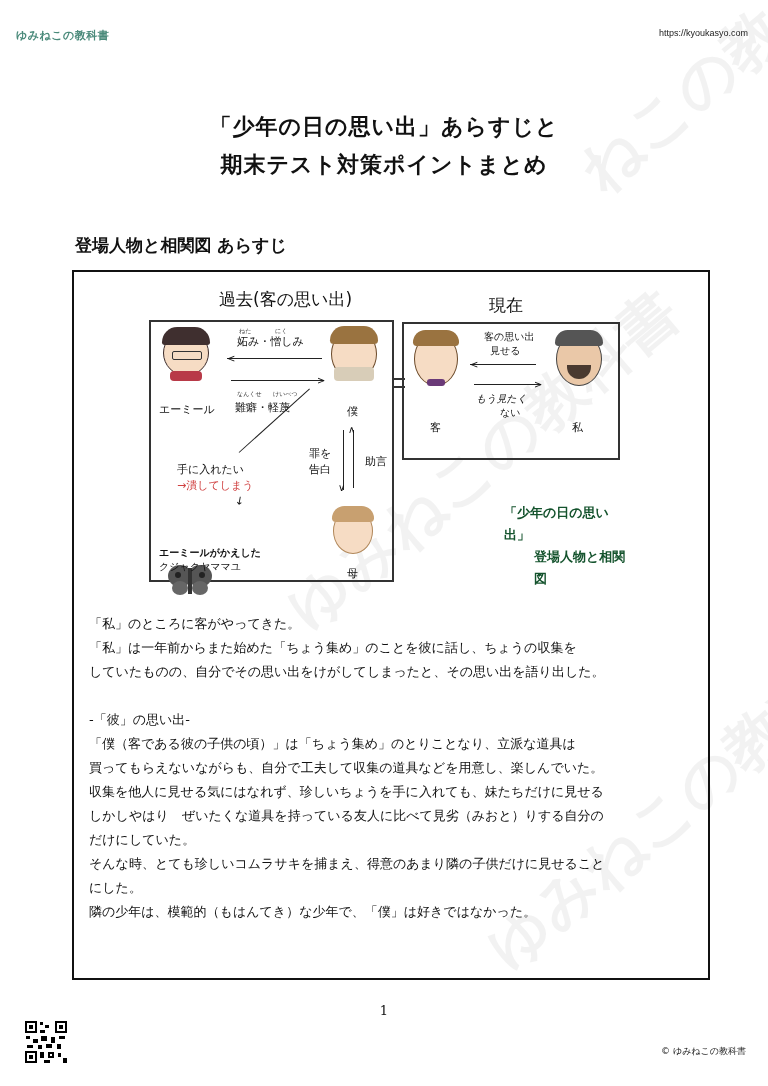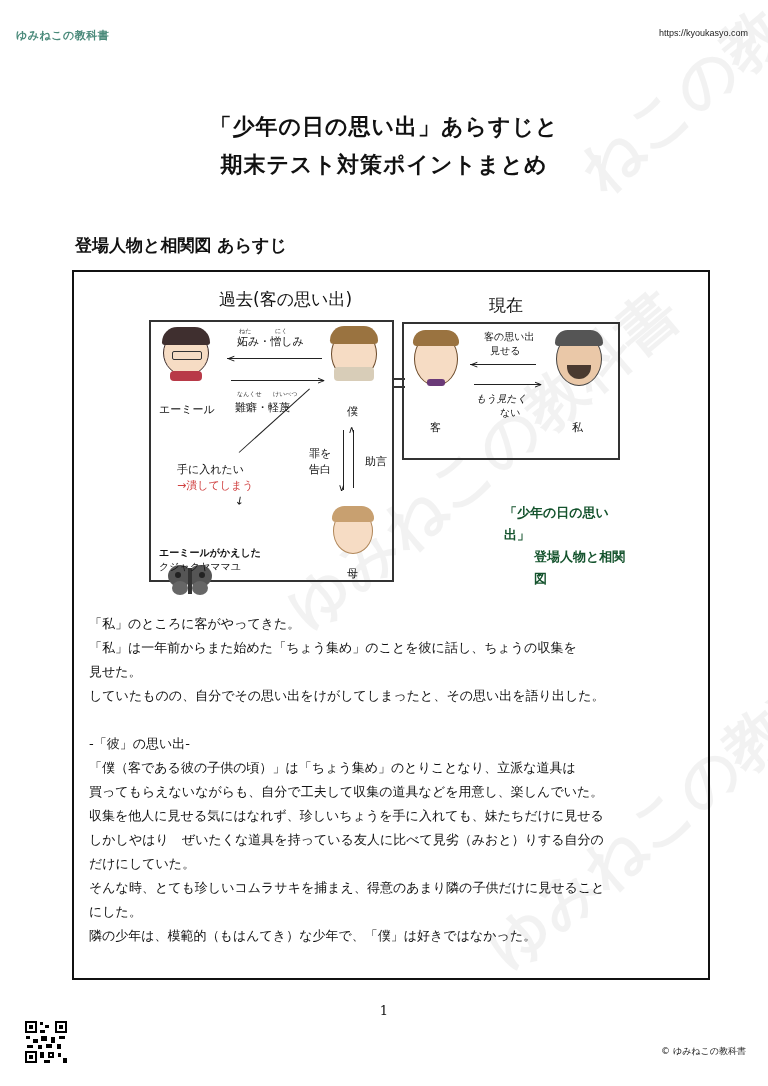--- a/index.html
+++ b/index.html
@@ -187,21 +187,20 @@
 
     <div class="caption">
       <div>「少年の日の思い出」</div>
       <div class="l2">登場人物と相関図</div>
     </div>
   </div>
 
   <div class="body-text">
     <p>「私」のところに客がやってきた。</p>
     <p>「私」は一年前からまた始めた「ちょう集め」のことを彼に話し、ちょうの収集を</p>
-    <p>見せた。</p>
     <p>していたものの、自分でその思い出をけがしてしまったと、その思い出を語り出した。</p>
     <div class="gap"></div>
     <p>-「彼」の思い出-</p>
     <p>「僕（客である彼の子供の頃）」は「ちょう集め」のとりことなり、立派な道具は</p>
     <p>買ってもらえないながらも、自分で工夫して収集の道具などを用意し、楽しんでいた。</p>
     <p>収集を他人に見せる気にはなれず、珍しいちょうを手に入れても、妹たちだけに見せる</p>
     <p>しかしやはり　ぜいたくな道具を持っている友人に比べて見劣（みおと）りする自分の</p>
     <p>だけにしていた。</p>
     <p>そんな時、とても珍しいコムラサキを捕まえ、得意のあまり隣の子供だけに見せること</p>
     <p>にした。</p>

